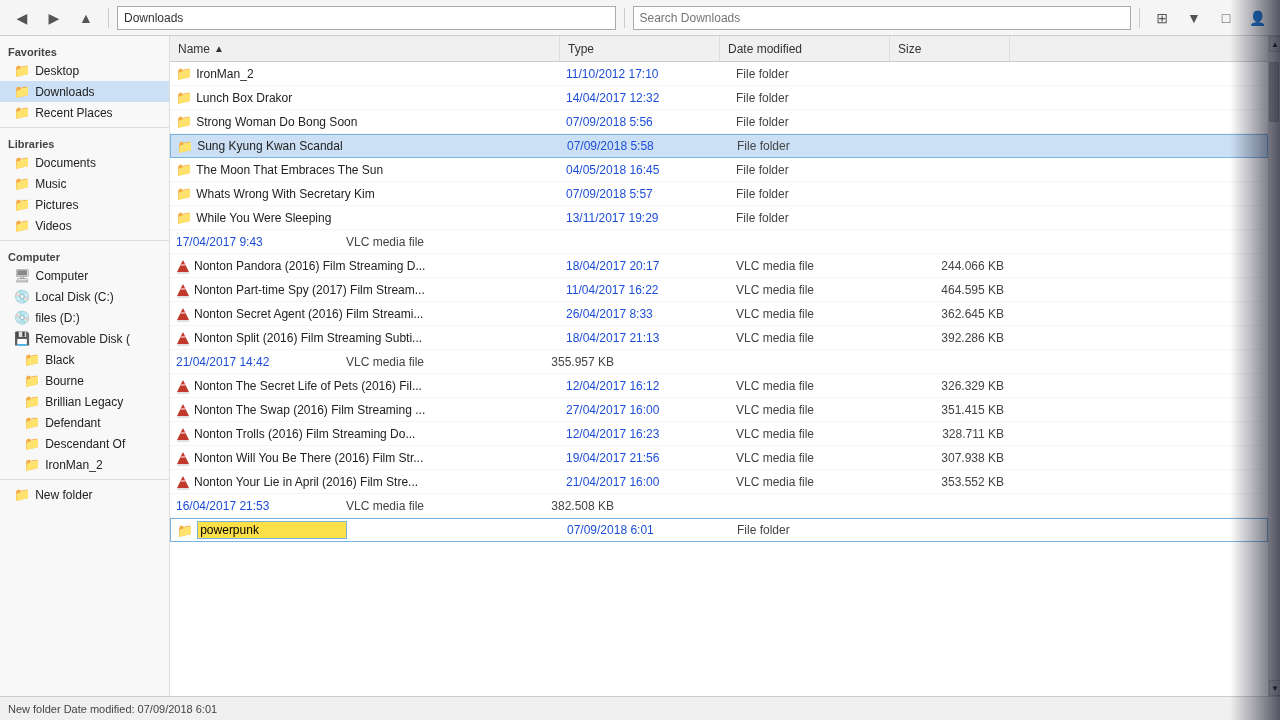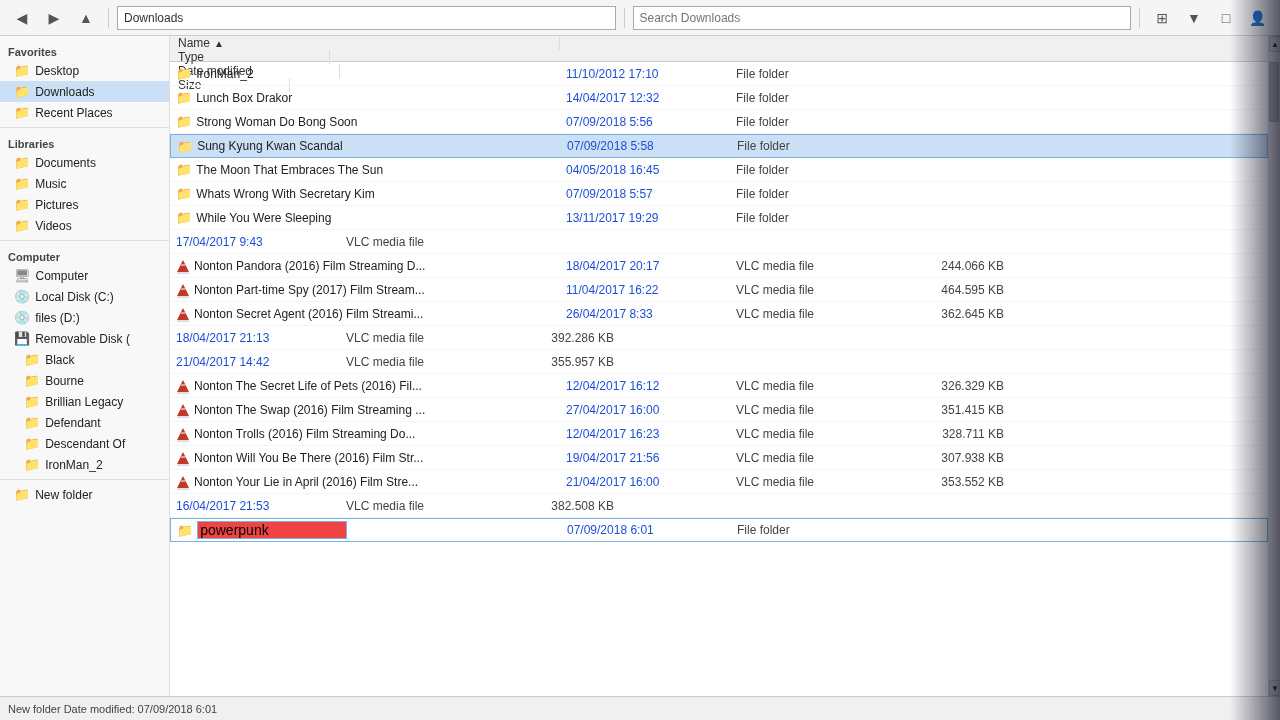--- a/index.html
+++ b/index.html
@@ -109,23 +109,22 @@
       display: flex;
       flex-direction: column;
       background: white;
       overflow: hidden;
     }
     .file-list-header {
       display: flex;
       background: #f0f0f0;
       border-bottom: 1px solid #ccc;
       height: 26px;
-      align-items: flex-start;
+      align-items: flex-end;
       flex-shrink: 0;
-      flex-direction: column;
     }
     .col-header {
       padding: 0 8px;
       font-size: 12px;
       color: #333;
       font-weight: normal;
       border-right: 1px solid #ddd;
       height: 100%;
       display: flex;
       align-items: center;
@@ -225,22 +224,22 @@
     .sidebar-scrollbar-thumb {
       width: 8px;
       height: 40px;
       background: #bbb;
       margin-top: 200px;
       margin-left: 1px;
     }
     
     .edit-input {
       border: 1px solid #7ab3e0;
-      background: #ef4444;
-      font-size: 14px;
+      background: #fde047;
+      font-size: 12px;
       height: 18px;
       padding: 0 2px;
       outline: none;
       width: 150px;
     }
     
     .window-overlay {
       position: absolute;
       right: 0;
       top: 0;
@@ -489,20 +488,30 @@
         <rect x="1" y="13" width="12" height="2" fill="#e0e0e0"></rect>
       </svg>
               </span>
               <span>Nonton Secret Agent (2016) Film Streami...</span>
             </div>
             <div class="file-cell date">26/04/2017 8:33</div>
             <div class="file-cell type">VLC media file</div>
             <div class="file-cell size">362.645 KB</div>
           </div>
           <div class="file-row">
+            <div class="file-cell name">
+              <span style="display: inline-flex; align-items: flex-end; width: 14px; height: 16px; flex-shrink: 0;">
+                <svg width="14" height="15" viewBox="0 0 14 15">
+        <polygon points="7,1 13,13 1,13" fill="#c0392b"></polygon>
+        <rect x="5" y="5" width="4" height="2" fill="white" opacity="0.5"></rect>
+        <rect x="1" y="13" width="12" height="2" fill="#e0e0e0"></rect>
+      </svg>
+              </span>
+              <span>Nonton Split (2016) Film Streaming Subti...</span>
+            </div>
             <div class="file-cell date">18/04/2017 21:13</div>
             <div class="file-cell type">VLC media file</div>
             <div class="file-cell size">392.286 KB</div>
           </div>
           <div class="file-row">
             <div class="file-cell date">21/04/2017 14:42</div>
             <div class="file-cell type">VLC media file</div>
             <div class="file-cell size">355.957 KB</div>
           </div>
           <div class="file-row">

